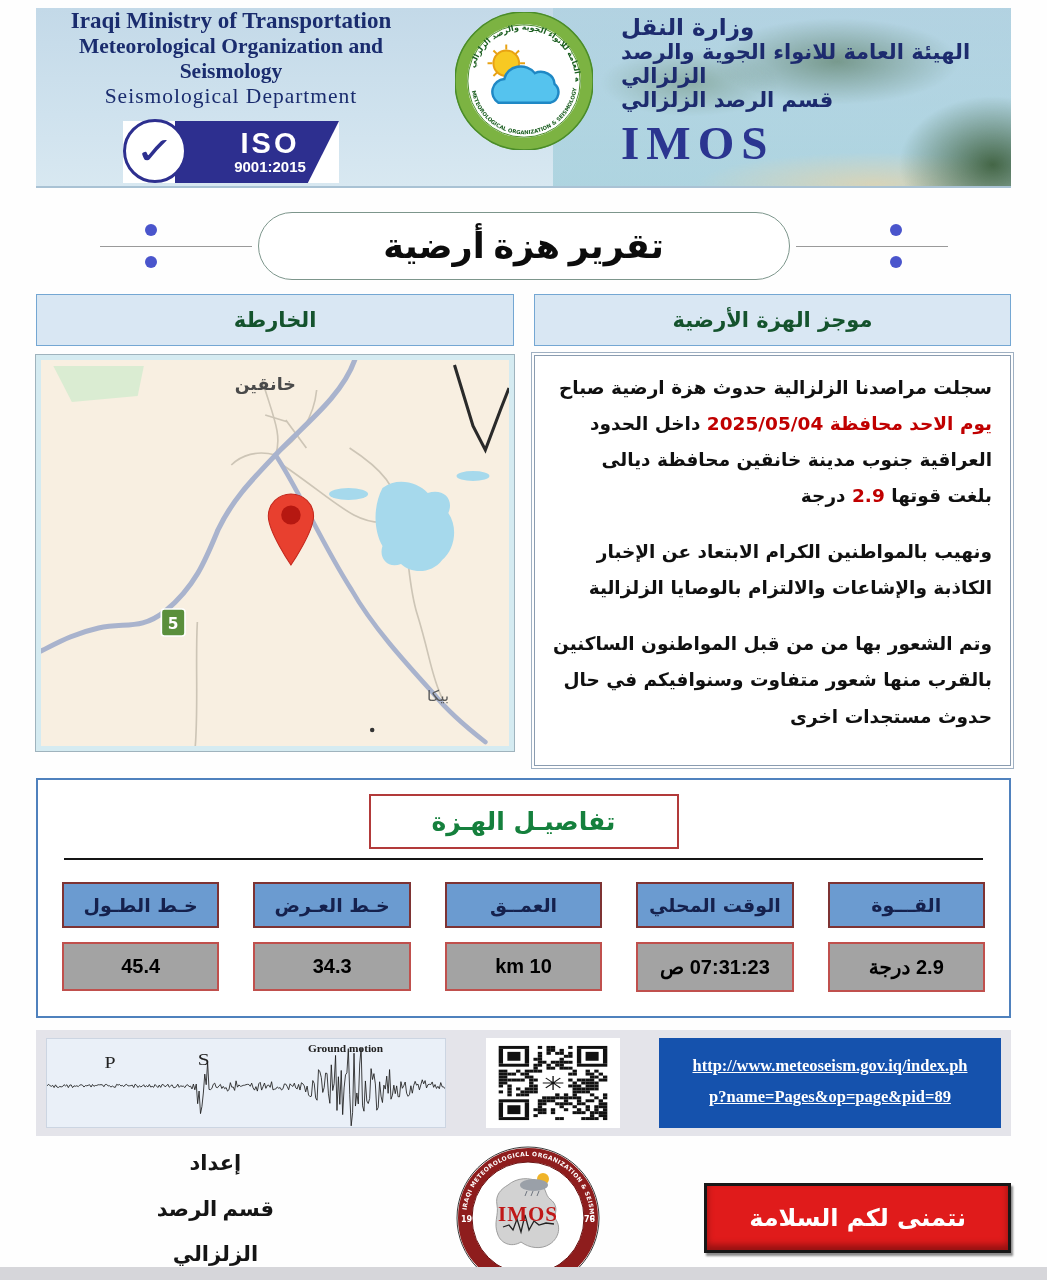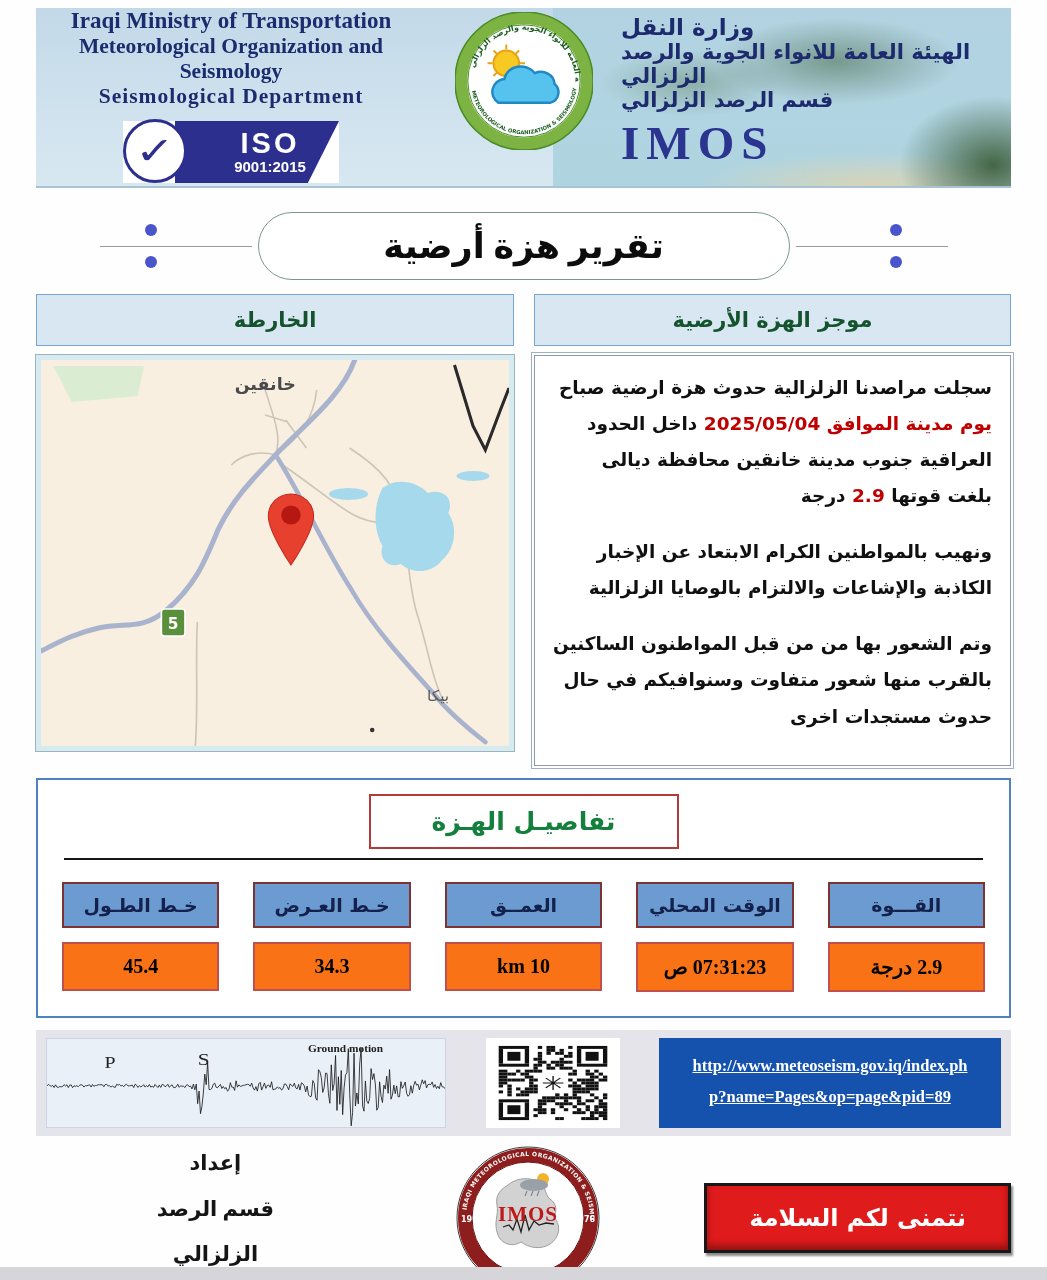--- a/index.html
+++ b/index.html
@@ -13,21 +13,21 @@
     background:
       radial-gradient(ellipse 130px 95px at 96% 88%, rgba(62,96,62,.95), rgba(62,96,62,0) 72%),
       radial-gradient(ellipse 170px 60px at 62% 30%, rgba(88,122,96,.65), transparent 72%),
       radial-gradient(ellipse 120px 45px at 30% 42%, rgba(104,138,112,.5), transparent 75%),
       radial-gradient(ellipse 220px 40px at 70% 99%, rgba(222,212,178,.85), transparent 80%),
       linear-gradient(180deg, rgba(148,198,214,.35), rgba(140,196,210,.55));}
   .hcol{position:relative;z-index:2;}
   .h-left{width:40%;text-align:center;color:#1a2c6e;}
   .h-en1{font-size:23px;font-weight:bold;}
   .h-en2{font-size:21.5px;font-weight:bold;}
-  .h-en3{font-size:21.5px;font-weight:bold;letter-spacing:1px;}
+  .h-en3{font-size:21.5px;font-weight:normal;letter-spacing:1px;}
   .h-center{width:20%;display:flex;justify-content:center;padding-top:4px;}
   .h-right{width:40%;padding-top:6px;color:#1d2b6e;
            font-family:"DejaVu Sans",sans-serif;}
   .h-ar1{font-size:23px;font-weight:bold;}
   .h-ar2{font-size:21px;font-weight:bold;}
   .h-ar3{font-size:21px;font-weight:bold;}
   .h-imos{font-family:"Liberation Serif",serif;font-size:47px;font-weight:bold;
           color:#2b3590;letter-spacing:7px;margin-top:4px;}
   
   .iso-badge{position:relative;width:216px;height:62px;margin:12px auto 0;background:#fff;}
@@ -66,23 +66,23 @@
   .summary-box .red{color:#c00000;}
   
   .details{margin-top:12px;border:2px solid #4f81bd;background:#fff;padding:14px 24px 24px;}
   .details-title{width:306px;margin:0 auto;border:2px solid #b23a3a;color:#15803d;
                  font-weight:bold;font-size:25px;text-align:center;padding:11px 0;
                  font-family:"DejaVu Sans",sans-serif;background:#fff;position:relative;z-index:1;}
   .details-line{height:2px;background:#151515;margin:9px 2px 0;}
   .details-grid{display:grid;grid-template-columns:repeat(5,1fr);gap:34px;margin-top:22px;direction:rtl;}
   .dcell-h{background:#6b9bd0;border:2px solid #7e3333;color:#15214d;font-weight:bold;
            font-size:19px;text-align:center;padding:10px 0;font-family:"DejaVu Sans",sans-serif;}
-  .dcell-v{margin-top:14px;background:#f97316;border:2px solid #c0504d;font-weight:bold;
+  .dcell-v{margin-top:14px;background:#a3a3a3;border:2px solid #c0504d;font-weight:bold;
            font-size:20px;color:#000;text-align:center;padding:11px 0;
-           font-family:Liberation Serif, serif;}
+           font-family:Liberation Sans, sans-serif;}
   
   .seismo-strip{margin-top:12px;background:#e4e4ea;padding:8px 10px;display:flex;
                 justify-content:space-between;height:106px;box-sizing:border-box;}
   .seismo-box{width:398px;background:#eaf0f8;border:1px solid #ccd5e2;position:relative;}
   .seismo-box svg{position:absolute;inset:0;width:100%;height:100%;}
   .qr-box{width:134px;background:#fff;display:flex;align-items:center;justify-content:center;}
   .qr-box svg{width:126px;height:86px;}
   .url-box{width:342px;background:#1552ad;color:#fff;text-align:center;padding-top:12px;
            box-sizing:border-box;}
   .url-box a{color:#fff;font-weight:bold;font-size:16.5px;line-height:1.9;
@@ -221,21 +221,21 @@
             <path d="M243,205 C243,205 221,172 221,156 A22,22 0 1 1 265,156 C265,172 243,205 243,205 Z" fill="#e8402f" stroke="#c4271c" stroke-width="1"></path>
             <circle cx="243" cy="155" r="9.5" fill="#b61811"></circle>
           </g>
         </svg>
       </div>
     </div>
 
     <div>
       <div class="sec-header">موجز الهزة الأرضية</div>
       <div class="summary-box" dir="rtl">
-        <p><span>سجلت مراصدنا الزلزالية حدوث هزة ارضية صباح </span><span class="red">يوم مدينة الموافق </span><span class="red"> 2025/05/04 </span><span> داخل الحدود العراقية جنوب مدينة خانقين محافظة ديالى بلغت قوتها </span><span class="red">2.9</span><span> درجة</span></p>
+        <p><span>سجلت مراصدنا الزلزالية حدوث هزة ارضية صباح </span><span class="red">يوم الاحد محافظة </span><span class="red"> 2025/05/04 </span><span> داخل الحدود العراقية جنوب مدينة خانقين محافظة ديالى بلغت قوتها </span><span class="red">2.9</span><span> درجة</span></p>
         <p>ونهيب بالمواطنين الكرام الابتعاد عن الإخبار الكاذبة والإشاعات والالتزام بالوصايا الزلزالية</p>
         <p>وتم الشعور بها من من قبل المواطنون الساكنين بالقرب منها شعور متفاوت وسنوافيكم في حال حدوث مستجدات اخرى</p>
       </div>
     </div>
   </div>
 
   <div class="details">
     <div class="details-title">تفاصيـل الهـزة</div>
     <div class="details-line"></div>
     <div class="details-grid">

